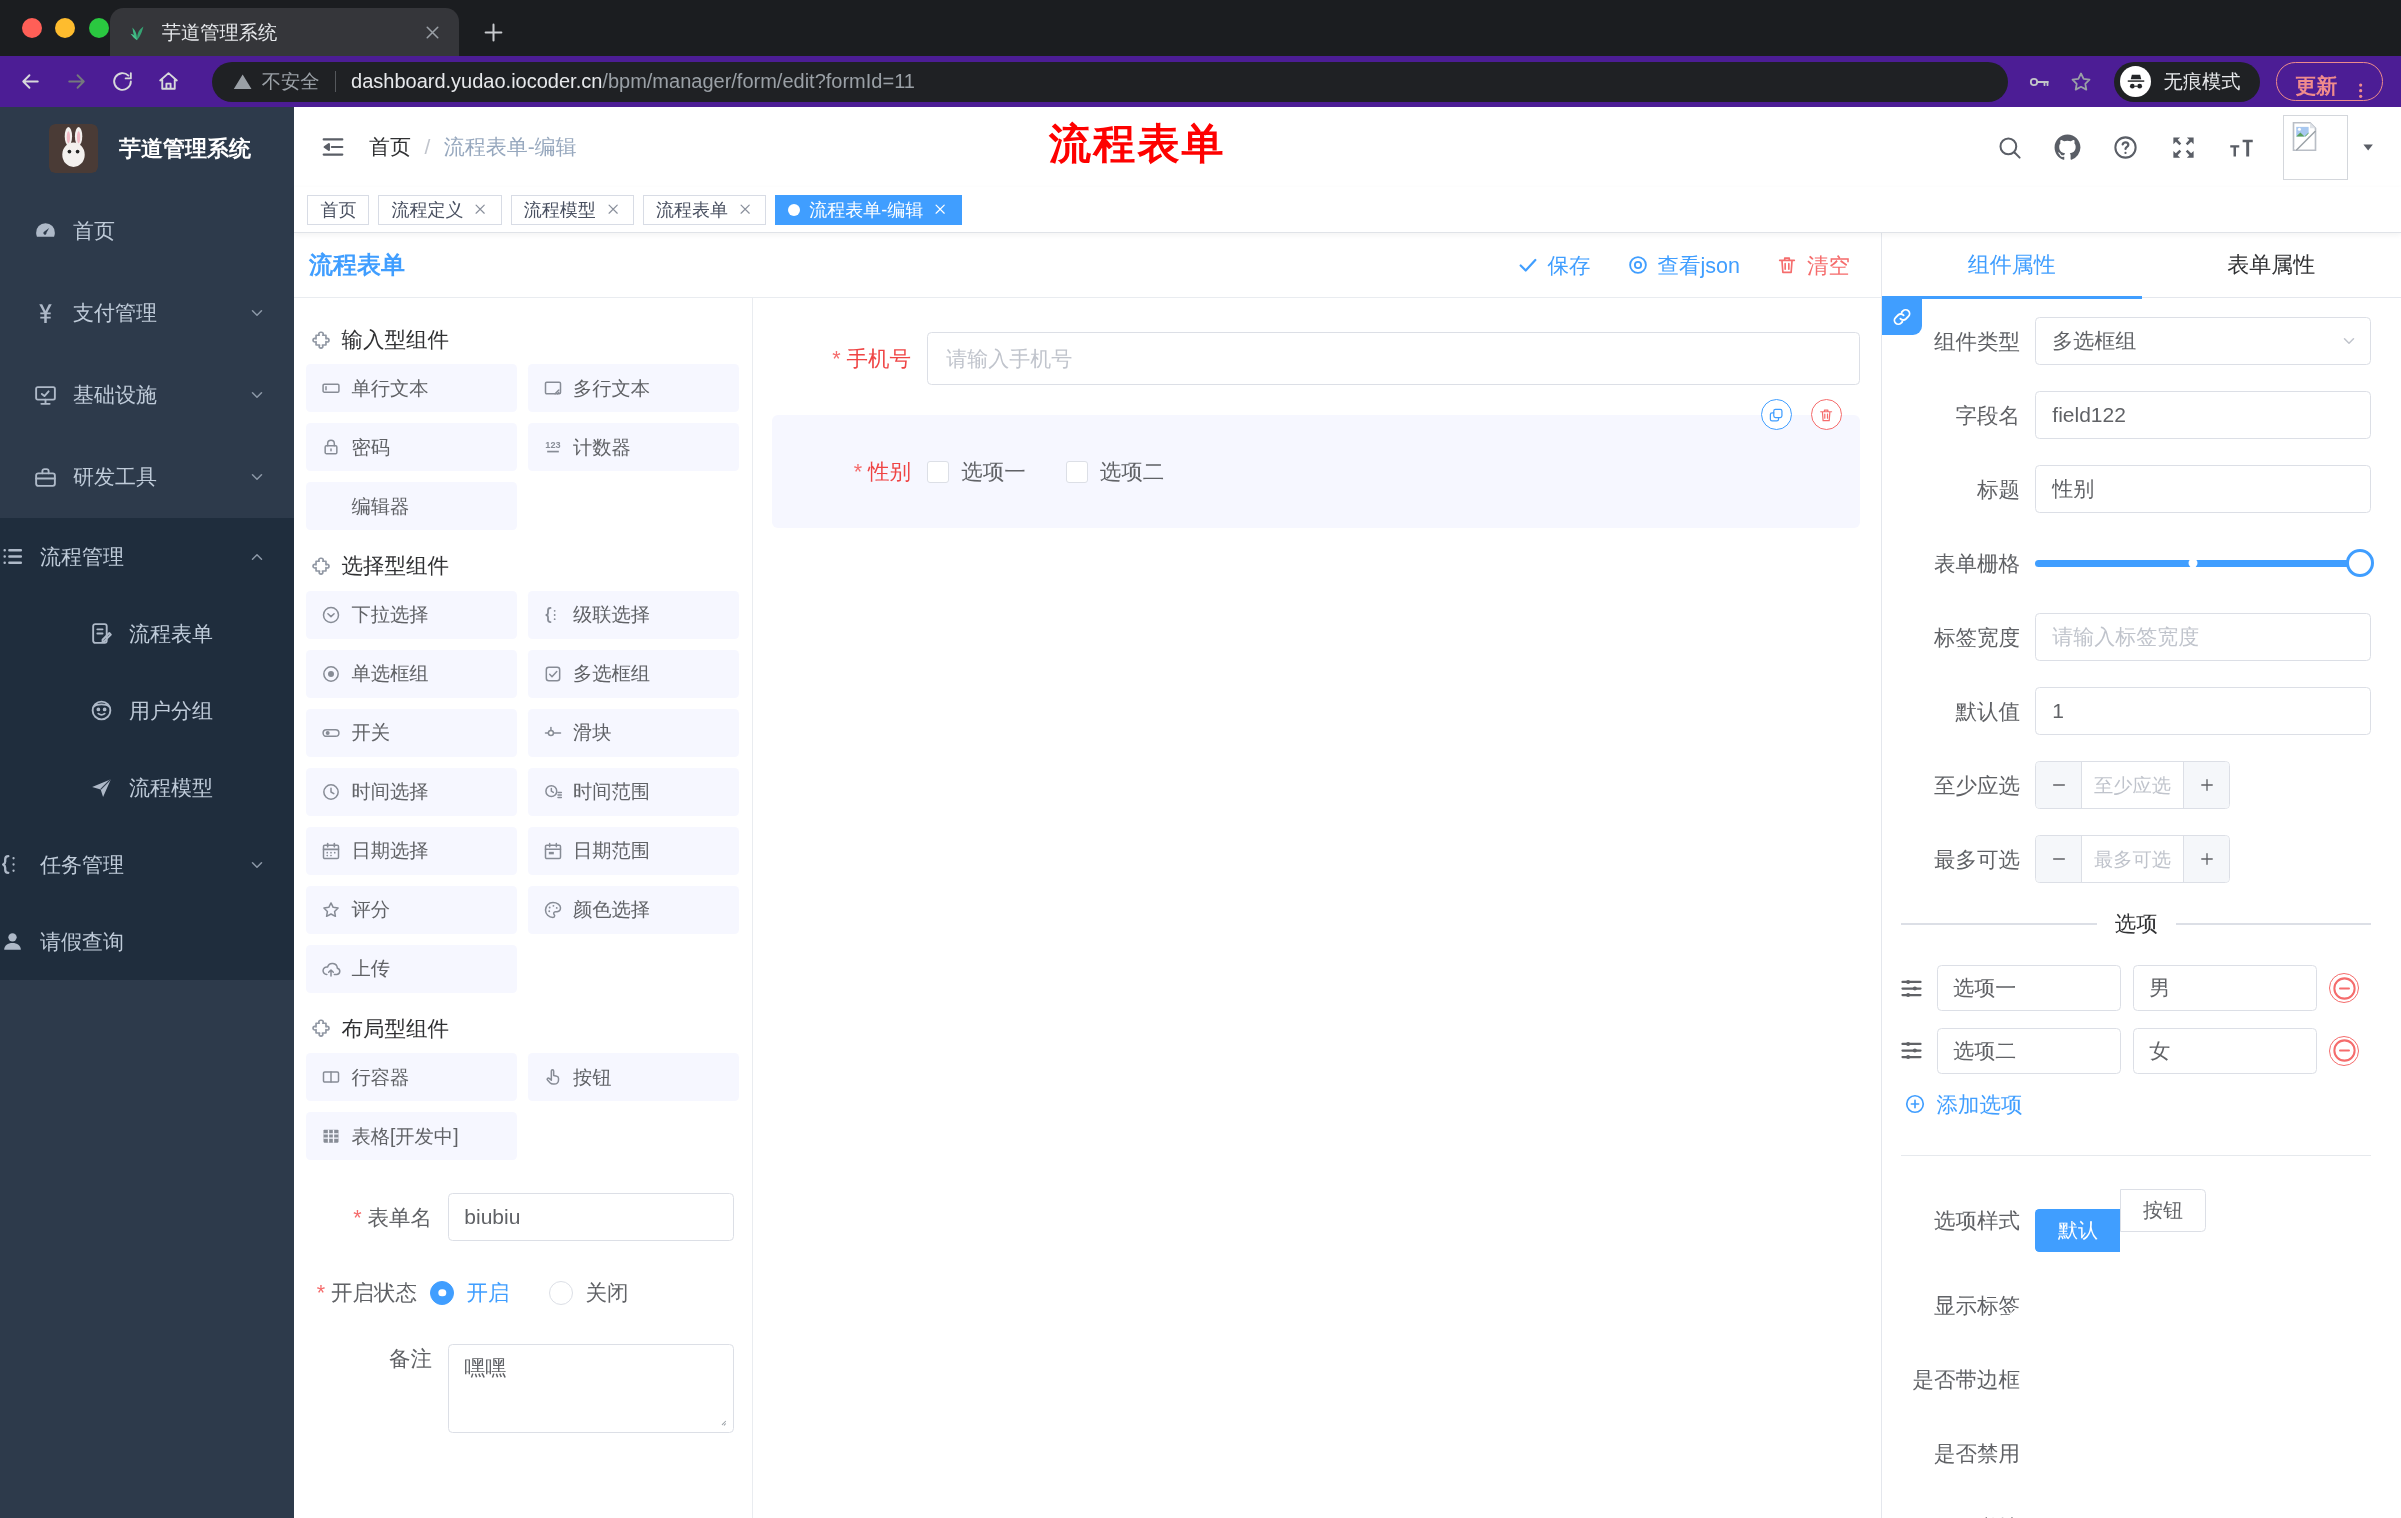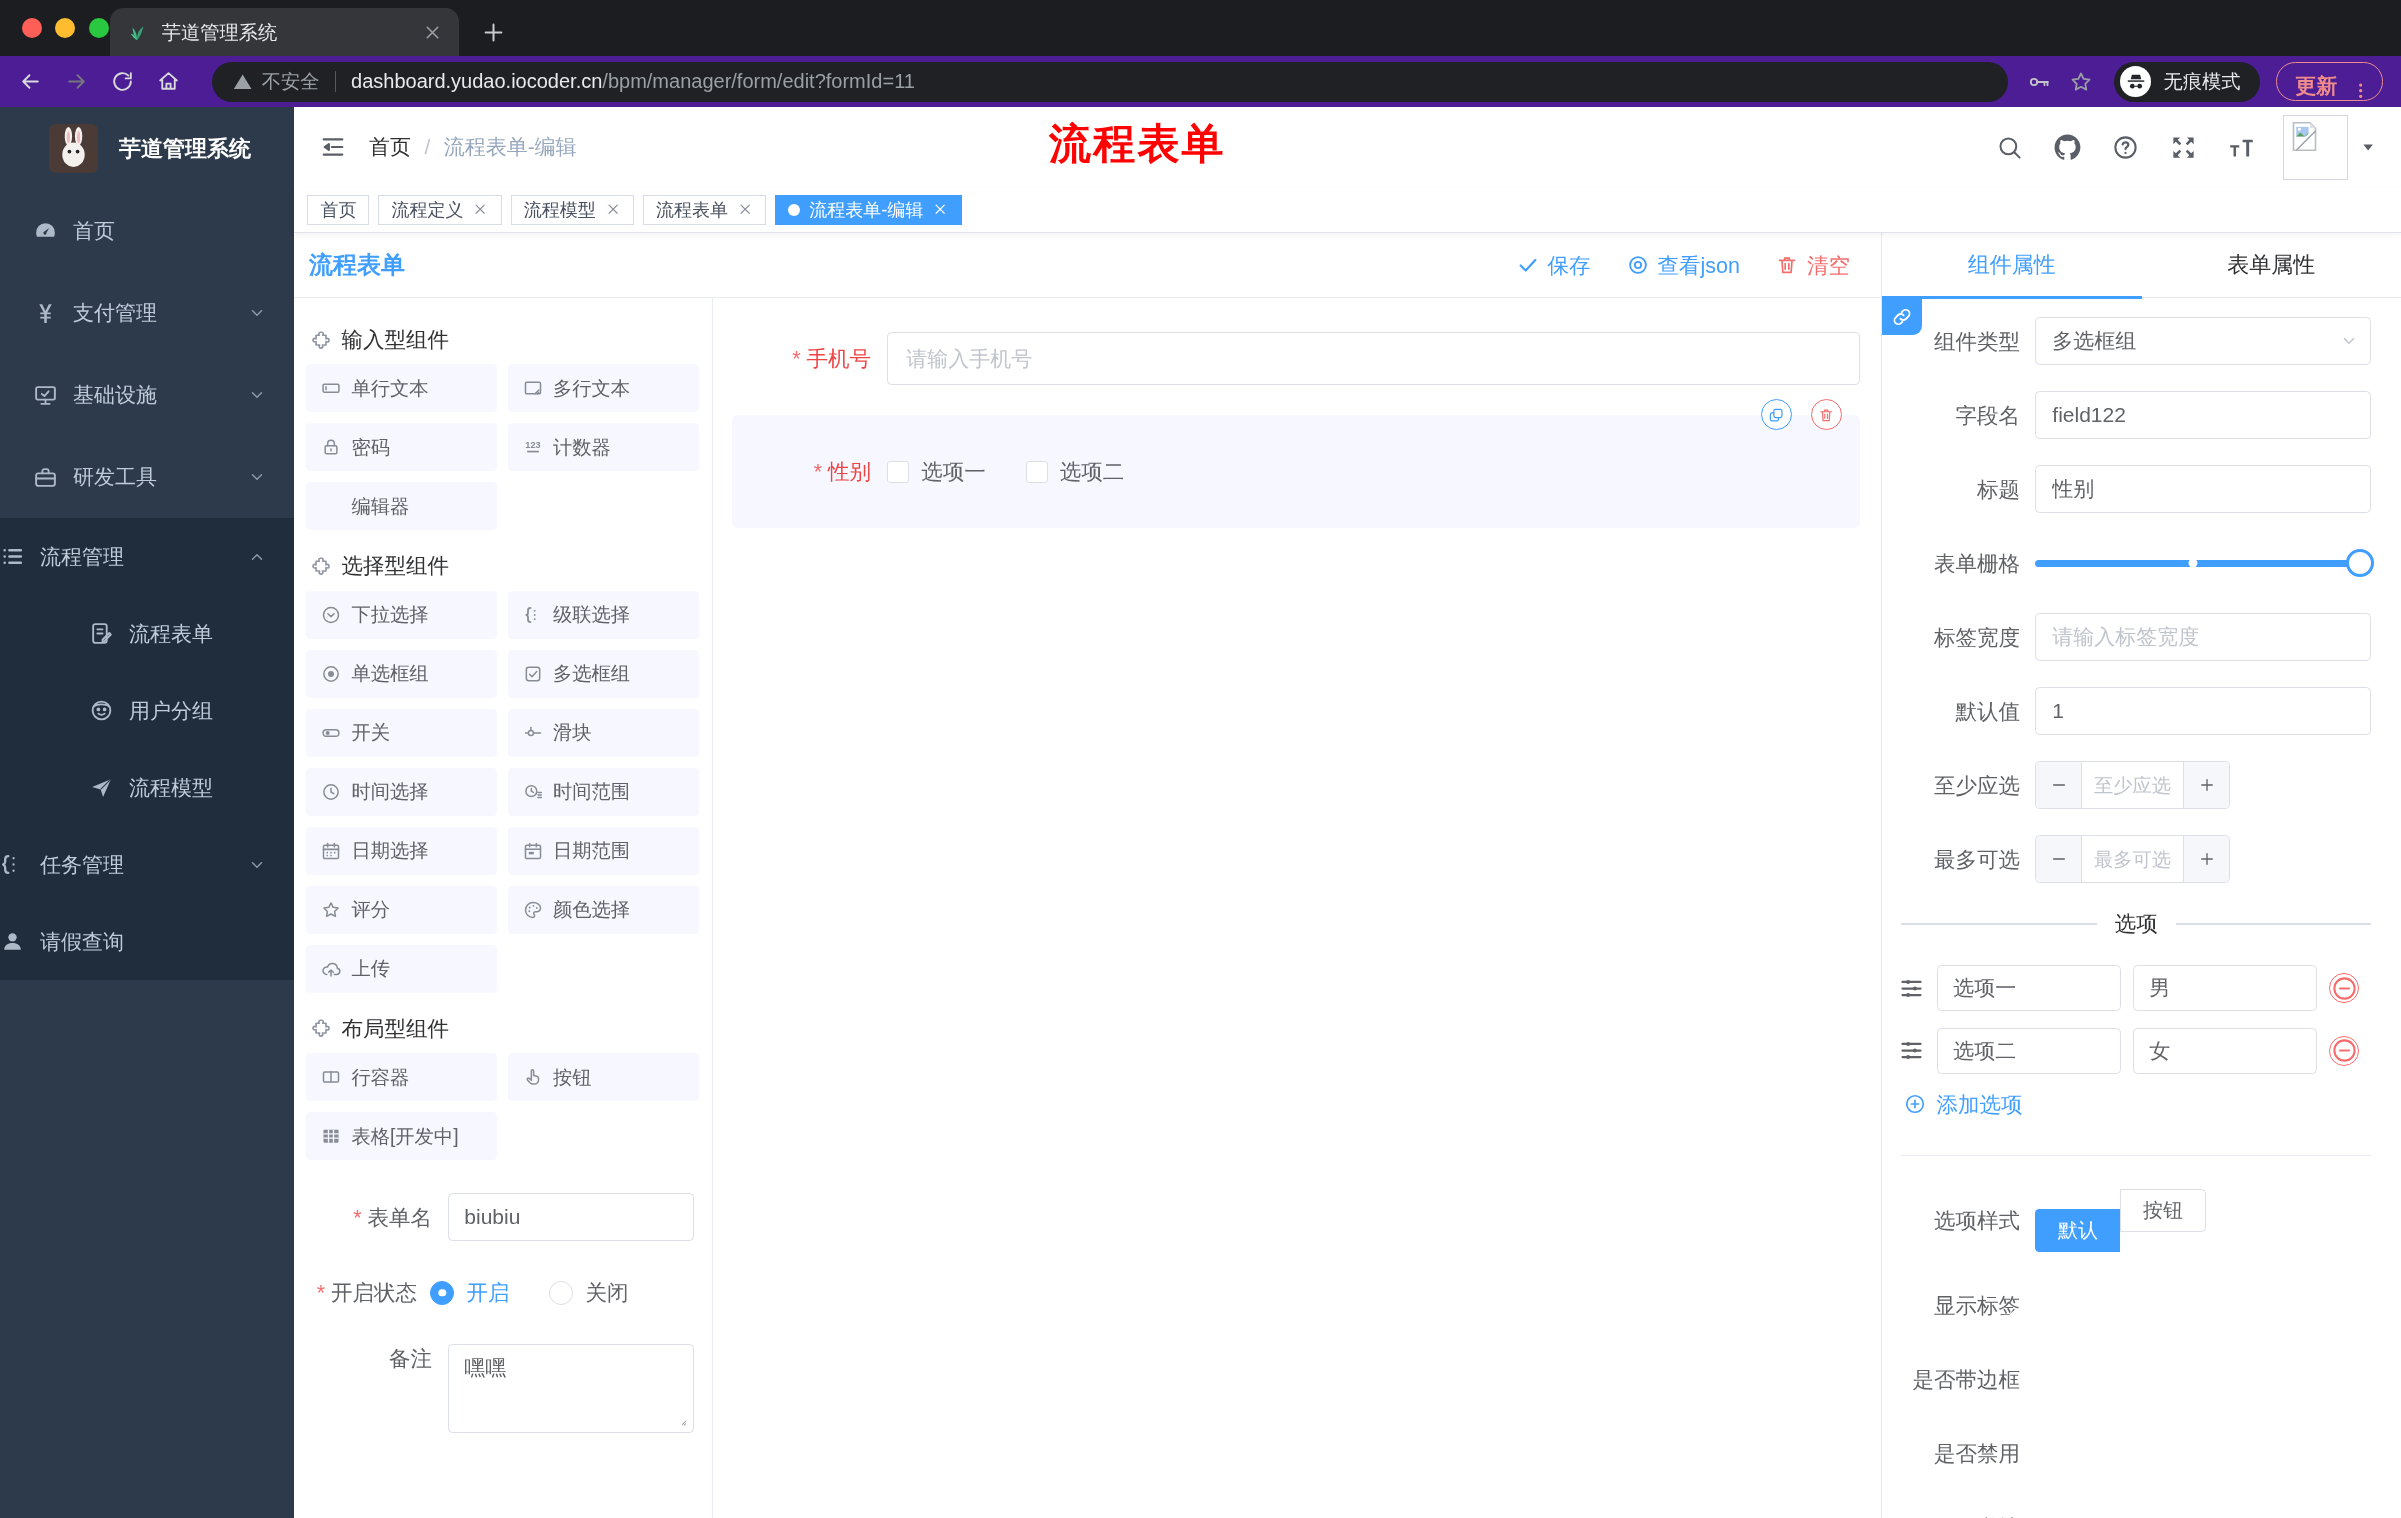--- a/index.html
+++ b/index.html
@@ -80,21 +80,21 @@
   
   .work{flex:1;display:flex;min-height:0;}
   .left-region{flex:1;display:flex;flex-direction:column;min-width:0;}
   .toolbar{height:65px;border-bottom:1.5px solid #e9ecf0;display:flex;align-items:center;padding:0 31px 0 15px;flex:none;}
   .designer-title{font-size:24px;font-weight:bold;color:#409eff;}
   .tool-btn{display:flex;align-items:center;gap:9px;font-size:21.5px;color:#409eff;margin-left:36px;cursor:pointer;}
   .tool-btn .ico{width:22px;height:22px;}
   .tool-btn.danger{color:#f56c6c;}
   .panes{flex:1;display:flex;min-height:0;}
   
-  .palette{width:419px;flex:none;border-right:1.5px solid #e9ecf0;padding:6px 13.4px 0 12px;overflow:hidden;}
+  .palette{width:459px;flex:none;border-right:1.5px solid #e9ecf0;padding:6px 13.4px 0 12px;overflow:hidden;}
   .pal-head{display:flex;align-items:center;gap:10.4px;margin:21px 0 4.5px 3px;font-size:21.5px;color:#303133;}
   .pal-head .ico{width:22px;height:22px;color:#9097a3;}
   .pal-grid{display:grid;grid-template-columns:1fr 1fr;gap:11px 10.4px;margin-top:10.4px;}
   .pal-item{height:48px;background:#f6f7ff;border-radius:4.5px;display:flex;align-items:center;
             padding-left:15px;gap:10.4px;font-size:19.3px;color:#606266;cursor:move;}
   .pal-item .ico{width:20px;height:20px;color:#878c96;}
   .meta{margin-top:33px;padding-right:4.5px;}
   .meta-row{display:flex;align-items:center;margin-bottom:37px;}
   .meta-row.top{align-items:flex-start;}
   .meta-label{width:126px;flex:none;text-align:right;margin-right:16.3px;font-size:21.5px;color:#606266;white-space:nowrap;}

